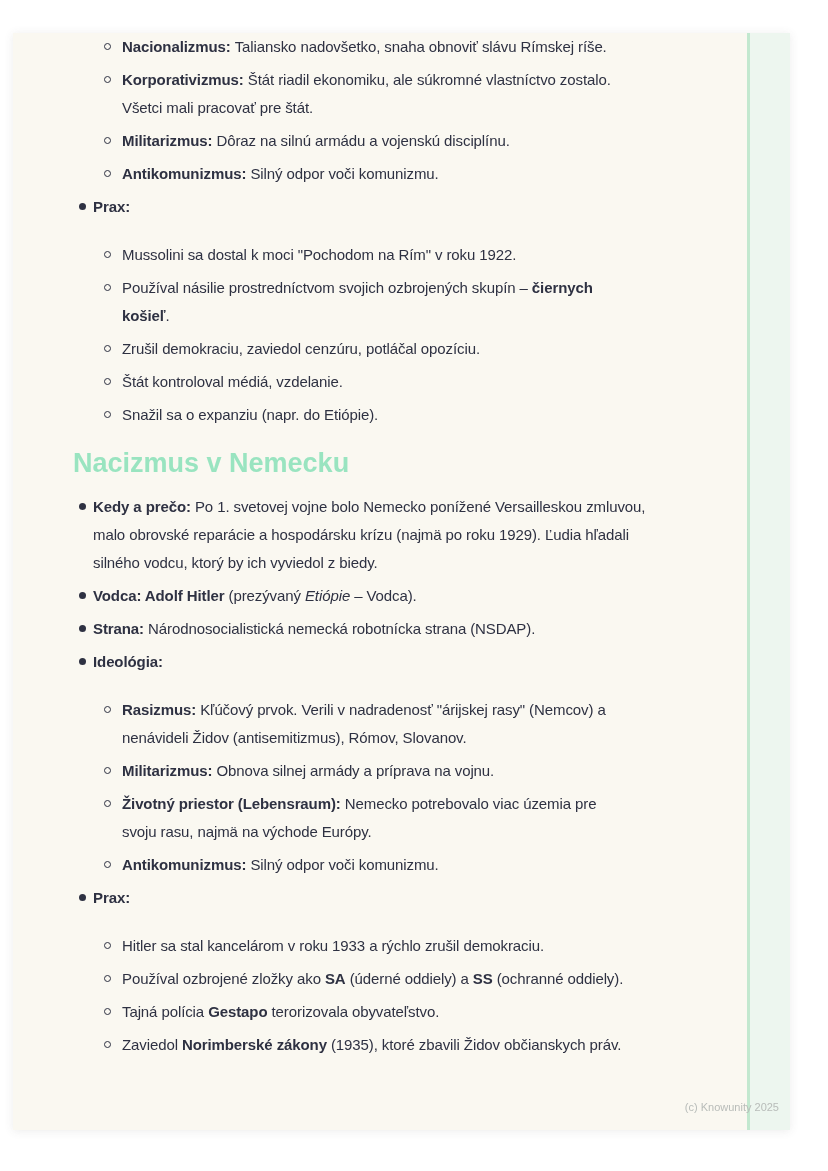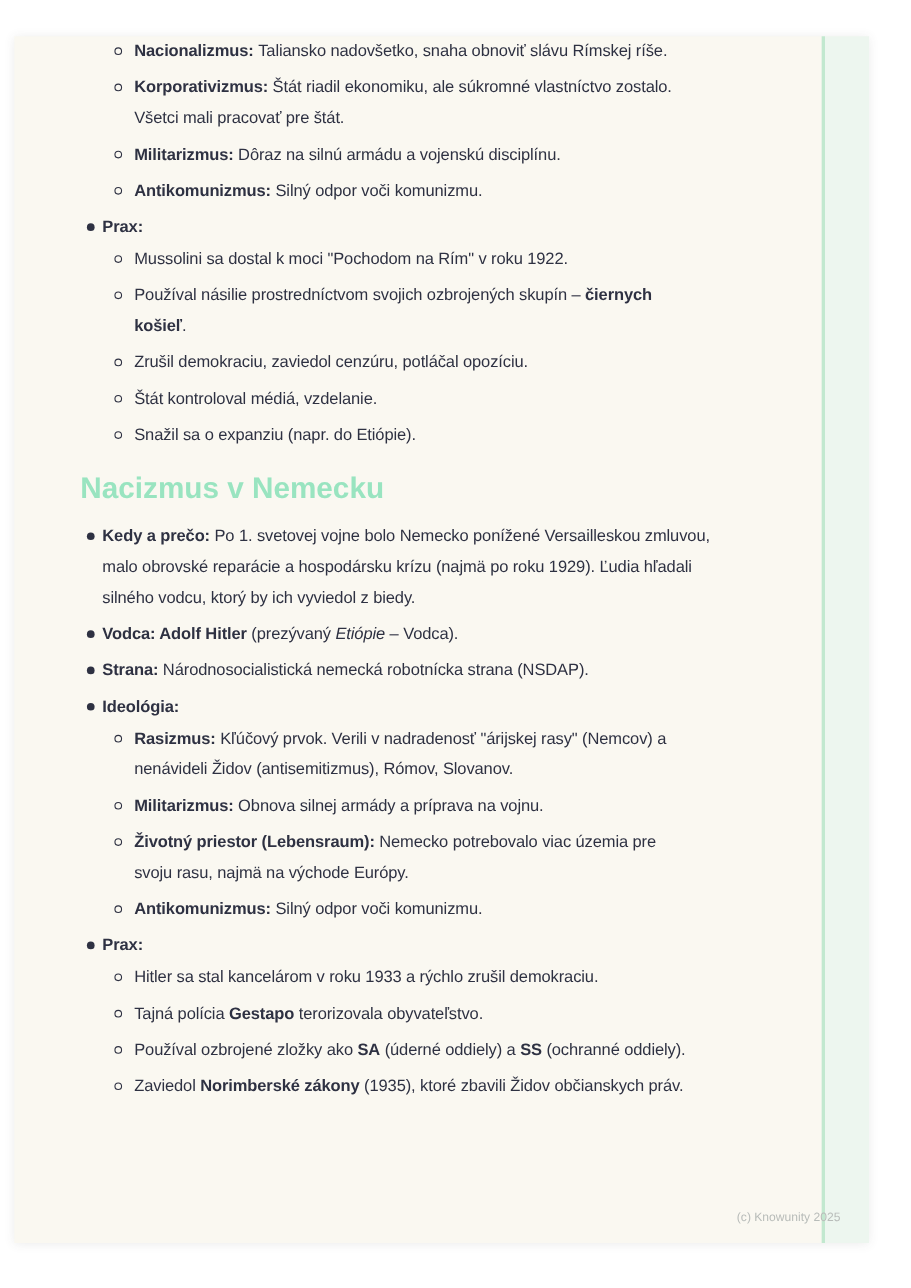--- a/index.html
+++ b/index.html
@@ -27,37 +27,37 @@
     background:var(--strip-bg);
     border-left:3px solid var(--strip-line);
   }
   .content{
     position:absolute;left:59px;top:0;width:690px;
     font-size:15px;line-height:28px;letter-spacing:-0.1px;
   }
   .content b{font-weight:700;}
   ul.l1,ul.l2{list-style:none;margin:0;padding:0;}
   ul.l1>li{position:relative;padding-left:21px;margin-bottom:5px;}
-  ul.l2{margin-top:1px;}
+  ul.l2{margin-top:20px;}
   ul.l2.top{margin-left:21px;margin-top:0;}
   ul.l2>li{position:relative;padding-left:29px;margin-bottom:5px;}
   .marker{position:absolute;top:10px;width:7px;height:7px;border-radius:50%;box-sizing:border-box;}
   .marker.disc{background:var(--text);}
   ul.l1>li>.marker{left:7px;}
   .marker.circle{border:1.5px solid var(--text);background:transparent;}
   ul.l2>li>.marker{left:11px;}
   .txt{display:block;}
   .txt.w1{max-width:555px;}
   .txt.w2{max-width:512px;}
   h2.sec{
     margin:16px 0 12px 1px;font-size:27px;line-height:36px;font-weight:700;
     color:var(--accent);letter-spacing:0;
   }
   .footer{
-    position:absolute;right:26px;top:1067px;
+    position:absolute;right:11px;top:1067px;
     font-size:11px;line-height:14px;color:var(--footer-text);
   }
 </style>
 </head>
 <body>
 
 <div class="canvas">
   <div class="page">
     <div class="accent-strip"></div>
     <div class="content" id="doc-content">
@@ -146,25 +146,25 @@
           <li>
             <span class="marker disc"></span>
             <span class="txt w1"><b>Prax:</b></span>
             <ul class="l2">
               <li>
                 <span class="marker circle"></span>
                 <span class="txt w2"><span>Hitler sa stal kancelárom v roku 1933 a rýchlo zrušil demokraciu.</span></span>
               </li>
               <li>
                 <span class="marker circle"></span>
-                <span class="txt w2"><span>Tajná polícia </span><b>Gestapo</b><span> terorizovala obyvateľstvo.</span></span>
+                <span class="txt w2"><span>Používal ozbrojené zložky ako </span><b>SA</b><span> (úderné oddiely) a </span><b>SS</b><span> (ochranné oddiely).</span></span>
               </li>
               <li>
                 <span class="marker circle"></span>
-                <span class="txt w2"><span>Používal ozbrojené zložky ako </span><b>SA</b><span> (úderné oddiely) a </span><b>SS</b><span> (ochranné oddiely).</span></span>
+                <span class="txt w2"><span>Tajná polícia </span><b>Gestapo</b><span> terorizovala obyvateľstvo.</span></span>
               </li>
               <li>
                 <span class="marker circle"></span>
                 <span class="txt w2"><span>Zaviedol </span><b>Norimberské zákony</b><span> (1935), ktoré zbavili Židov občianskych práv.</span></span>
               </li>
             </ul>
           </li>
         </ul>
       </div>
     <div class="footer">(c) Knowunity 2025</div>

